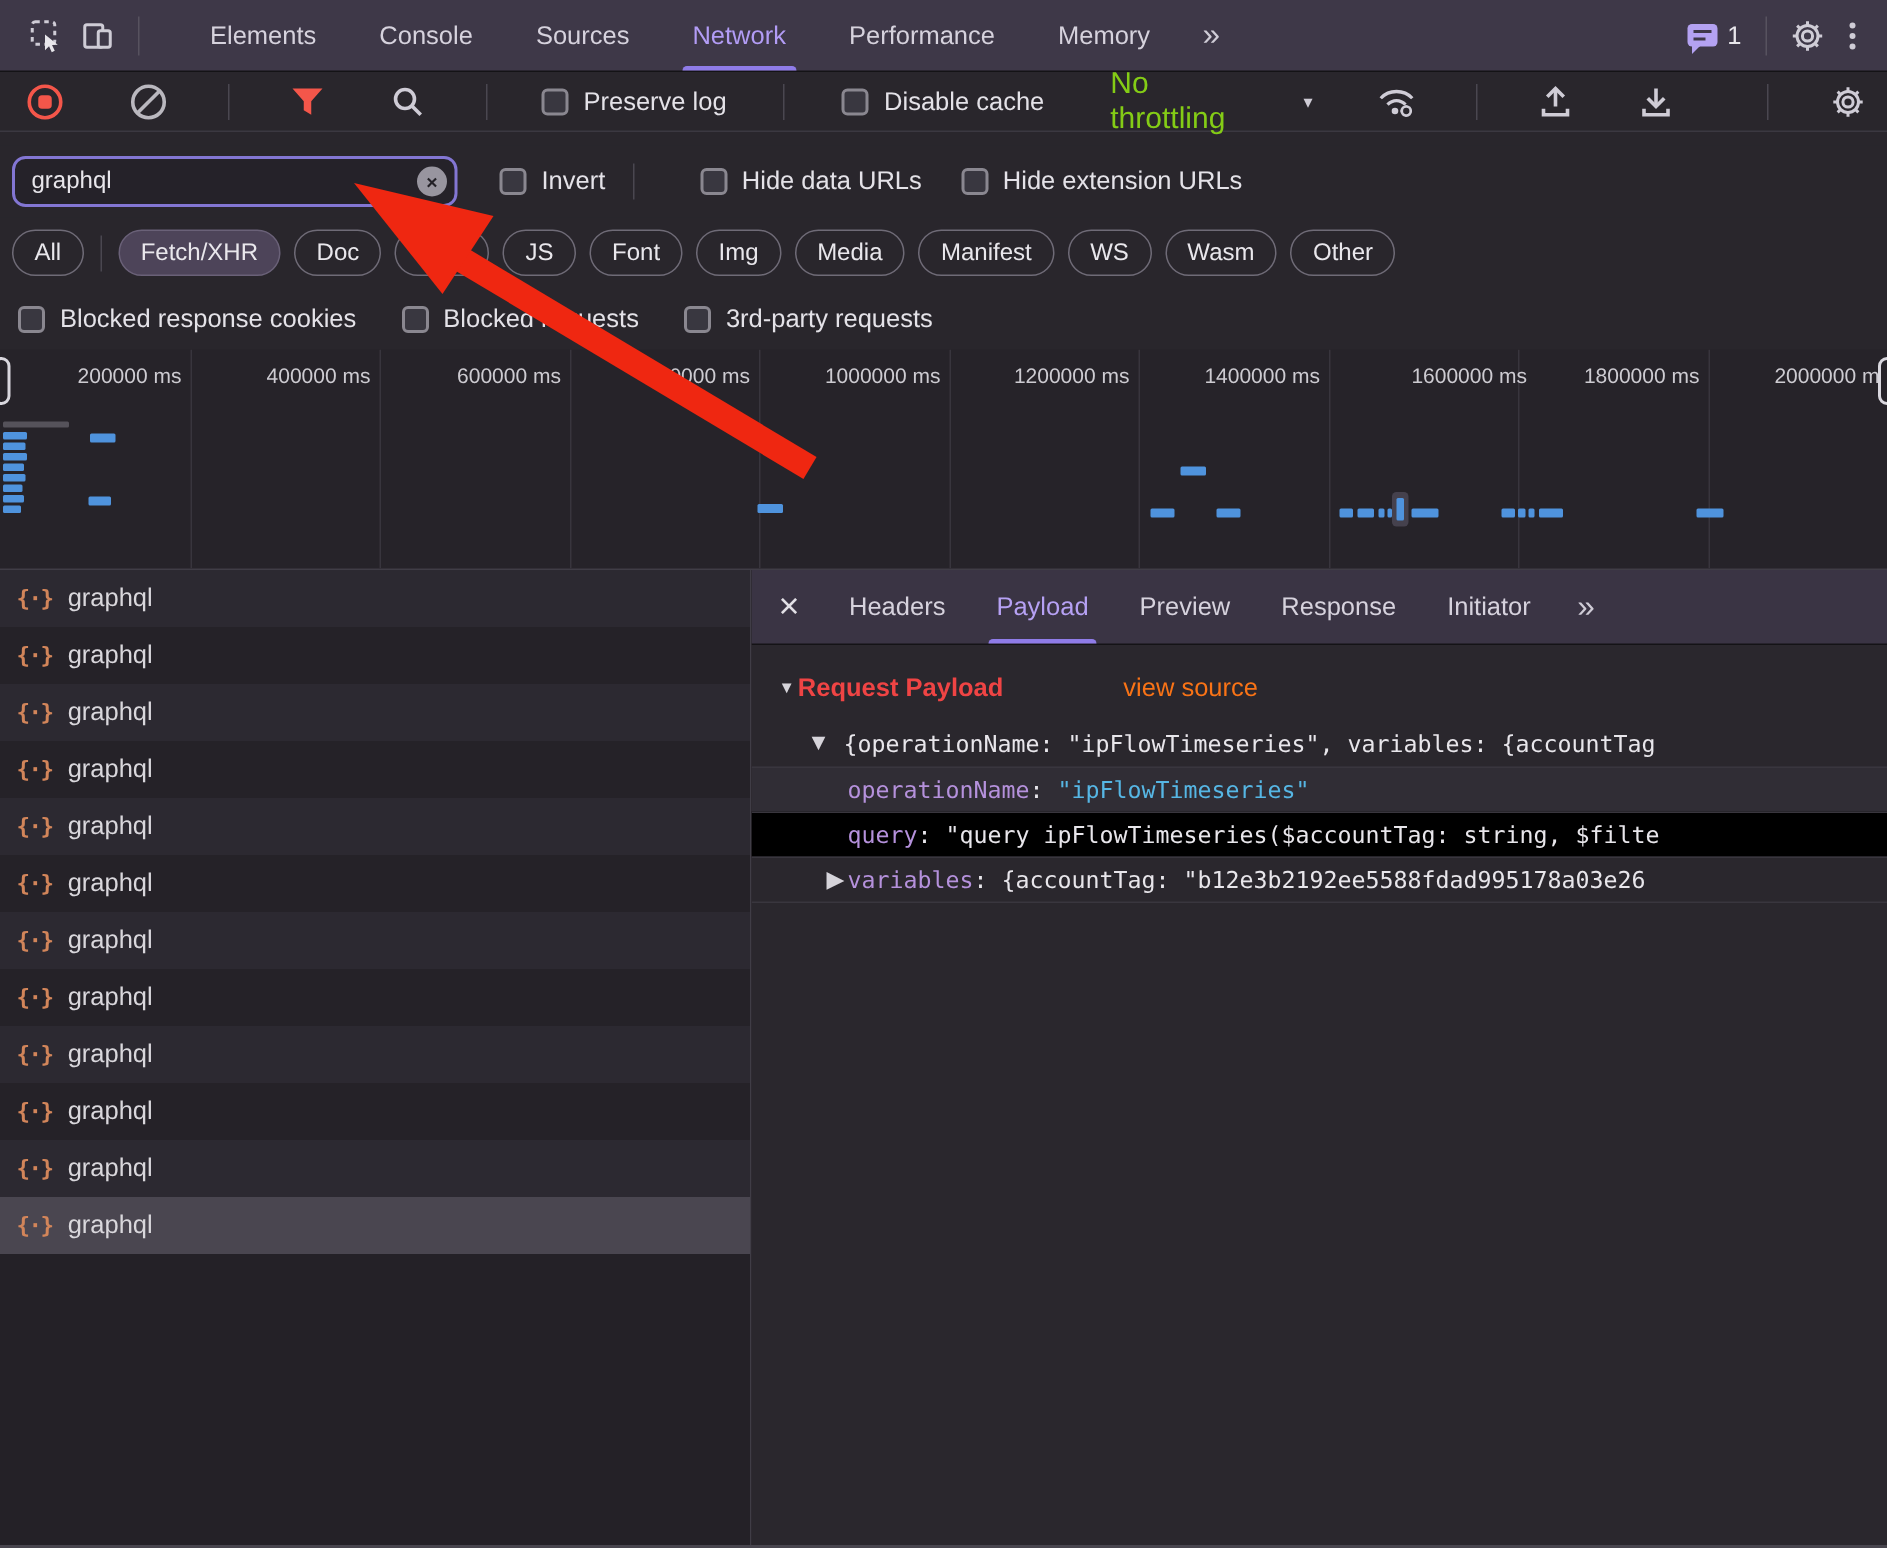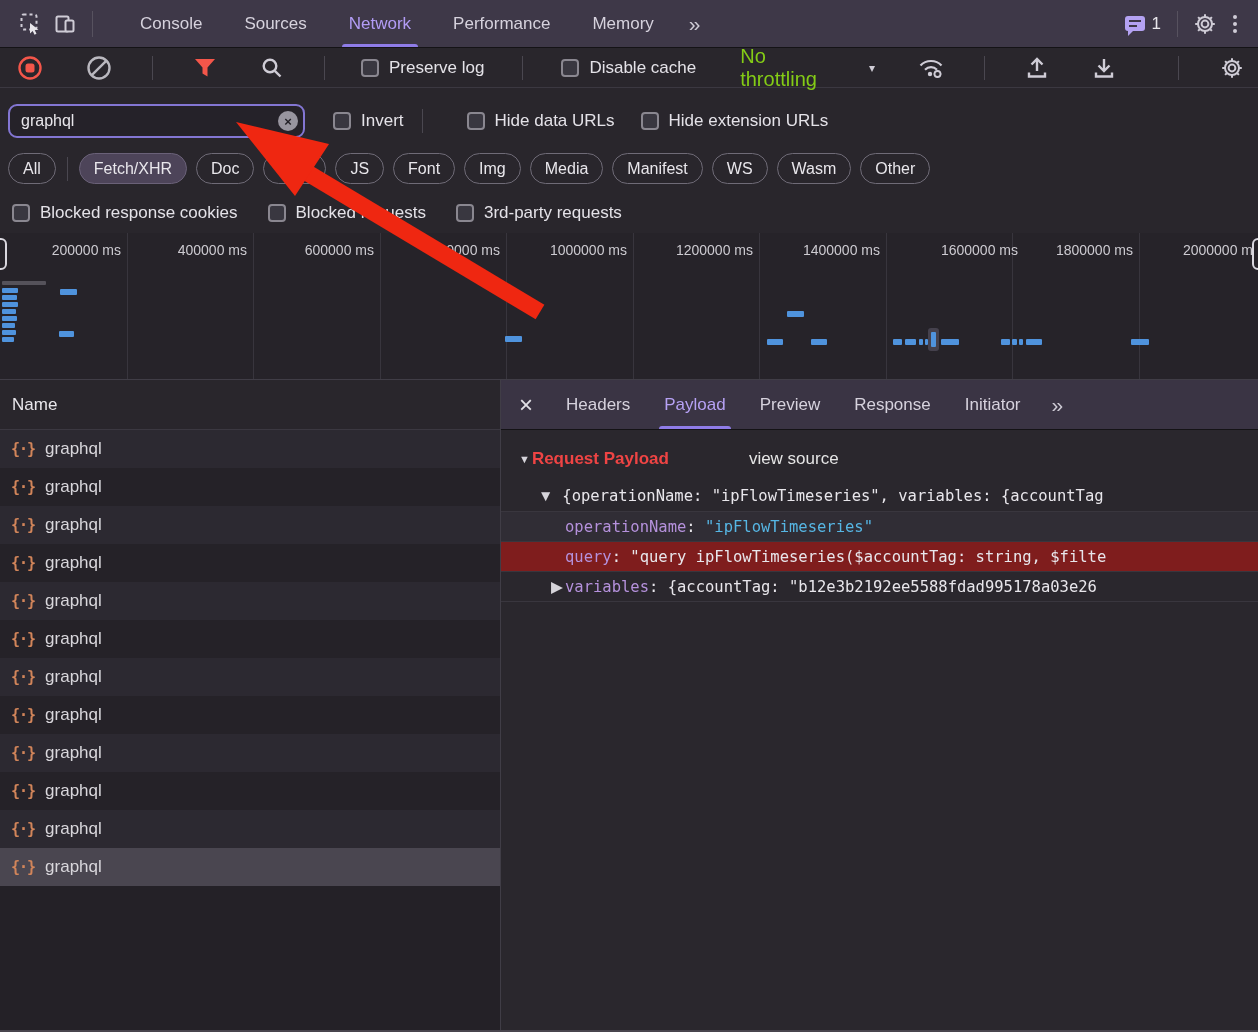--- a/index.html
+++ b/index.html
@@ -82,27 +82,27 @@
   .right-pane{ flex:1; height:100%; background:#2a272d; overflow:hidden;}
   .detail-tabs{ height:50px; background:#3a3444; display:flex; align-items:center; border-bottom:1px solid #141316;}
   .close-x{ font-size:24px; color:#e2e0e6; padding:0 16px 0 18px; cursor:pointer; line-height:1;}
   .dtab{ position:relative; height:100%; display:flex; align-items:center; padding:0 17px; font-size:17px; color:#d6d2dd; cursor:pointer;}
   .dtab.active{ color:#b6a1f4; }
   .dtab.active::after{ content:""; position:absolute; left:12px; right:12px; bottom:0; height:3px; background:#8f7ce8; border-radius:3px 3px 0 0;}
   .payload{ padding-top:13px; }
   .pl-header{ display:flex; align-items:center; height:32px; padding-left:18px; }
   .tri{ font-size:11px; color:#d6d4da; }
   .pl-title{ font-size:17px; font-weight:bold; color:#ef4444; margin-left:2px;}
-  .view-source{ font-size:17px; color:#e5e5e5; margin-left:80px; cursor:pointer;}
+  .view-source{ font-size:17px; color:#f97316; margin-left:80px; cursor:pointer;}
   .mono, .mono *{ font-family:"DejaVu Sans Mono",monospace; font-size:15.5px; white-space:pre; }
   .pl-line1{ height:30px; display:flex; align-items:center; padding-left:37px; color:#e8e6eb; cursor:pointer; margin-top:6px;}
   .pl-line1 .tri{ margin-right:9px; }
   .prow{ height:30px; display:flex; align-items:center; padding-left:64px; position:relative; border-top:1px solid #39363e; cursor:pointer;}
   .prow.first{ background:#302d35; }
-  .prow.sel{ background:#7f1d1d; }
+  .prow.sel{ background:#000000; }
   .prow .tri{ position:absolute; left:50px; }
   .pkey{ color:#b591dc; }
   .psep{ color:#e8e6eb; }
   .pval{ color:#e8e6eb; }
   .pval.str{ color:#56b6e4; }
   .pl-end{ border-top:1px solid #39363e; }
   .bottom-strip{ position:absolute; left:0; bottom:0; width:100%; height:2px; background:#48454e; }
   .arrow-overlay{ position:absolute; left:0; top:0; pointer-events:none; z-index:60; }
   svg.ic{ display:block; }
 </style>
@@ -121,20 +121,21 @@
       </span>
       <span class="icon-btn">
         <svg class="ic" width="24" height="24" viewBox="0 0 24 24">
           <rect x="3.5" y="4.5" width="12" height="15" rx="1.5" fill="none" stroke="#cfccd6" stroke-width="2"></rect>
           <rect x="12.5" y="8.5" width="8" height="11" rx="1.5" fill="#3e3848" stroke="#cfccd6" stroke-width="2"></rect>
         </svg>
       </span>
       <span class="vdiv"></span>
     </div>
     <div class="tabs">
+      <div class="tab">Elements</div>
       <div class="tab">Console</div>
       <div class="tab">Sources</div>
       <div class="tab active">Network</div>
       <div class="tab">Performance</div>
       <div class="tab">Memory</div>
       <div class="tab-overflow">»</div>
     </div>
     <div class="tabbar-right">
       <span class="bubble-wrap">
         <span class="bubble">
@@ -331,21 +332,20 @@
       <div class="bar" style="left: 1001px; top: 106px; width: 9px; height: 6px;"></div>
       <div class="bar" style="left: 1012px; top: 106px; width: 5px; height: 6px;"></div>
       <div class="bar" style="left: 1019px; top: 106px; width: 4px; height: 6px;"></div>
       <div class="bar" style="left: 1026px; top: 106px; width: 16px; height: 6px;"></div>
       <div class="bar" style="left: 1131px; top: 106px; width: 18px; height: 6px;"></div>
     </div>
 
   <div class="main">
 
     <div class="left-pane">
-      <div class="name-header">Name</div>
       <div>
         <div class="netrow">
             <span class="braces">{·}</span>
             <span>graphql</span>
           </div>
         <div class="netrow">
             <span class="braces">{·}</span>
             <span>graphql</span>
           </div>
         <div class="netrow">

